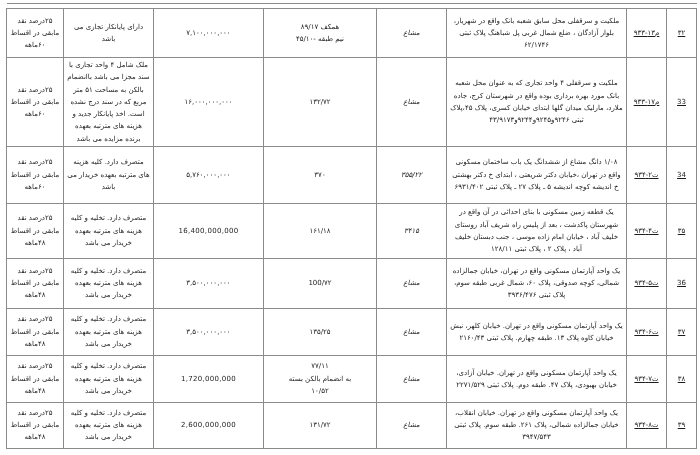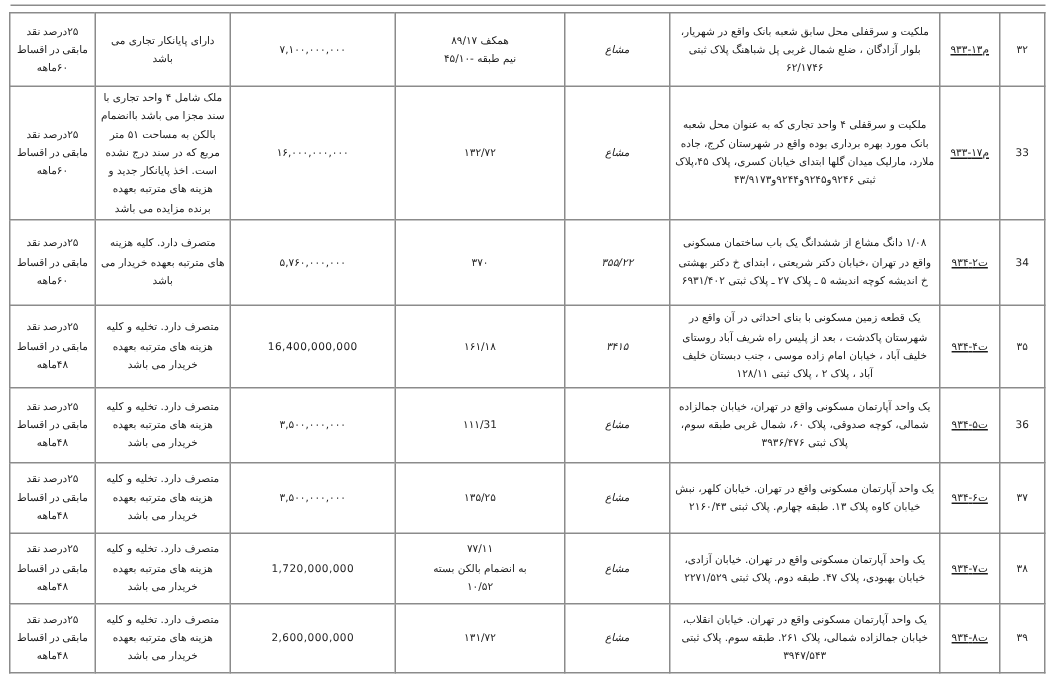--- a/index.html
+++ b/index.html
@@ -25,28 +25,28 @@
   table.auction td{
     border:1px solid #8b8b8b;
     vertical-align:middle;
     text-align:center;
     padding:1px 3px;
     font-size:7px;
     line-height:1.75;
     color:#1c1c1c;
     word-wrap:break-word;
   }
-  td.c-no{font-size:8px;}
+  td.c-no{font-size:8px;text-decoration:underline;}
   td.c-code{font-size:7.5px;white-space:nowrap;text-decoration:underline;}
   td.c-desc{font-size:7.4px;line-height:1.85;margin-left:48px;}
   td.c-land{font-size:7.5px;font-style:italic;}
   td.c-area{font-size:7.5px;white-space:pre-line;line-height:1.9;margin-top:24px;}
   td.c-price{font-size:8px;font-weight:400;letter-spacing:.3px;white-space:nowrap;}
   td.c-cond{font-size:6.9px;line-height:1.85;}
-  td.c-pay{font-size:6.8px;line-height:1.8;font-family:Liberation Serif, serif;}
+  td.c-pay{font-size:6.8px;line-height:1.8;}
 </style>
 </head>
 <body>
 
 <div class="page">
   <div class="top-rule"></div>
 
   <table class="auction" dir="rtl" lang="fa">
     <colgroup>
       <col style="width:30px">
@@ -98,21 +98,21 @@
         <td class="c-area">۱۶۱/۱۸</td>
         <td class="c-price">16,400,000,000</td>
         <td class="c-cond">متصرف دارد. تخلیه و کلیه هزینه های مترتبه بعهده خریدار می باشد</td>
         <td class="c-pay">۲۵درصد نقد مابقی در اقساط ۴۸ماهه</td>
       </tr>
       <tr style="height:50px">
         <td class="c-no">36</td>
         <td class="c-code">ت۵-۹۳۴</td>
         <td class="c-desc">یک واحد آپارتمان مسکونی واقع در تهران، خیابان جمالزاده شمالی، کوچه صدوقی، پلاک ۶۰، شمال غربی طبقه سوم، پلاک ثبتی ۳۹۳۶/۴۷۶</td>
         <td class="c-land">مشاع</td>
-        <td class="c-area">۱۱۱/31</td>
+        <td class="c-area">100/۷۲</td>
         <td class="c-price">۳,۵۰۰,۰۰۰,۰۰۰</td>
         <td class="c-cond">متصرف دارد. تخلیه و کلیه هزینه های مترتبه بعهده خریدار می باشد</td>
         <td class="c-pay">۲۵درصد نقد مابقی در اقساط ۴۸ماهه</td>
       </tr>
       <tr style="height:47px">
         <td class="c-no">۳۷</td>
         <td class="c-code">ت۶-۹۳۴</td>
         <td class="c-desc">یک واحد آپارتمان مسکونی واقع در تهران. خیابان کلهر، نبش خیابان کاوه پلاک ۱۳. طبقه چهارم. پلاک ثبتی ۲۱۶۰/۴۳</td>
         <td class="c-land">مشاع</td>
         <td class="c-area">۱۳۵/۲۵</td>

